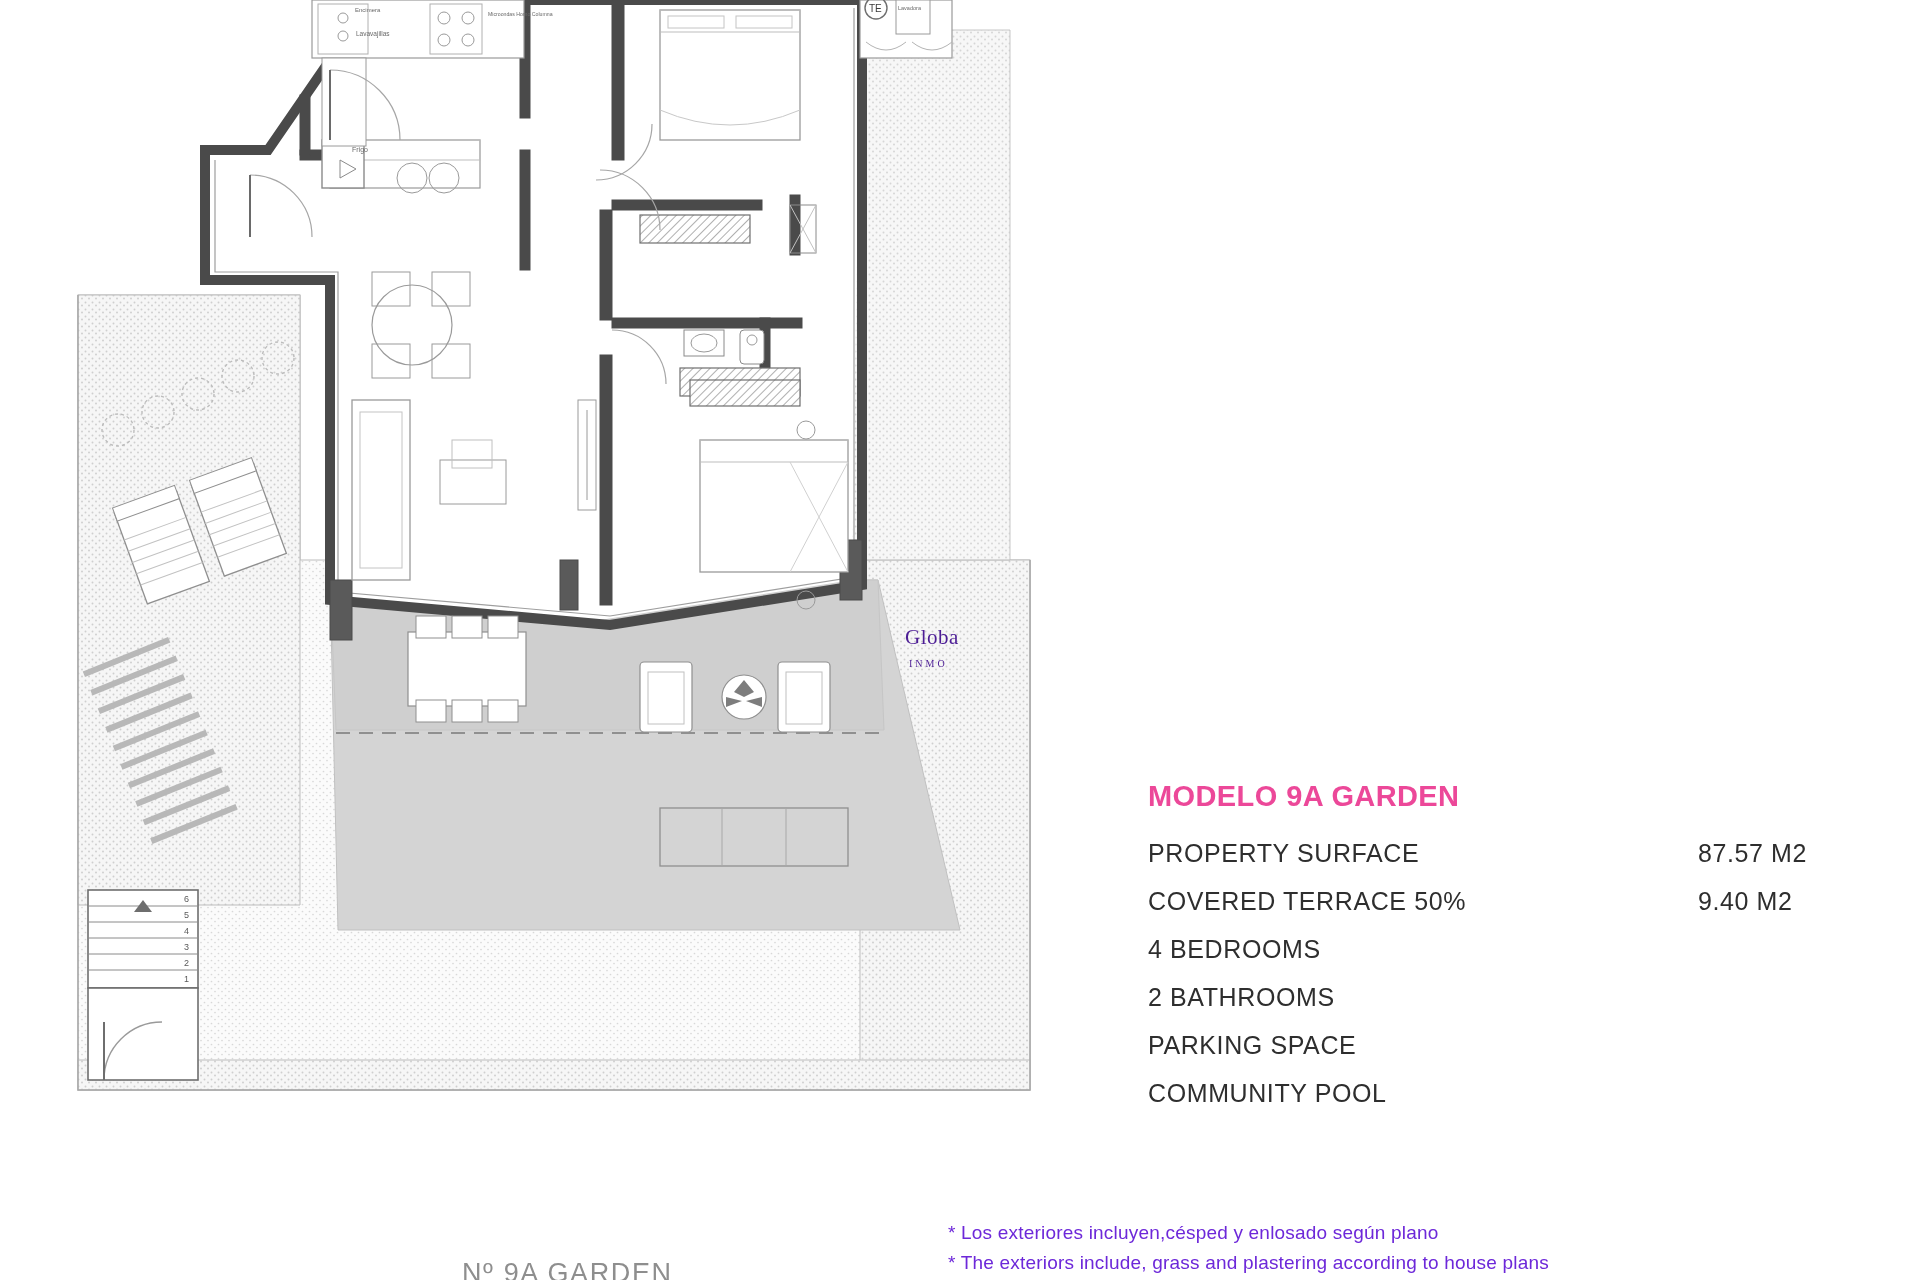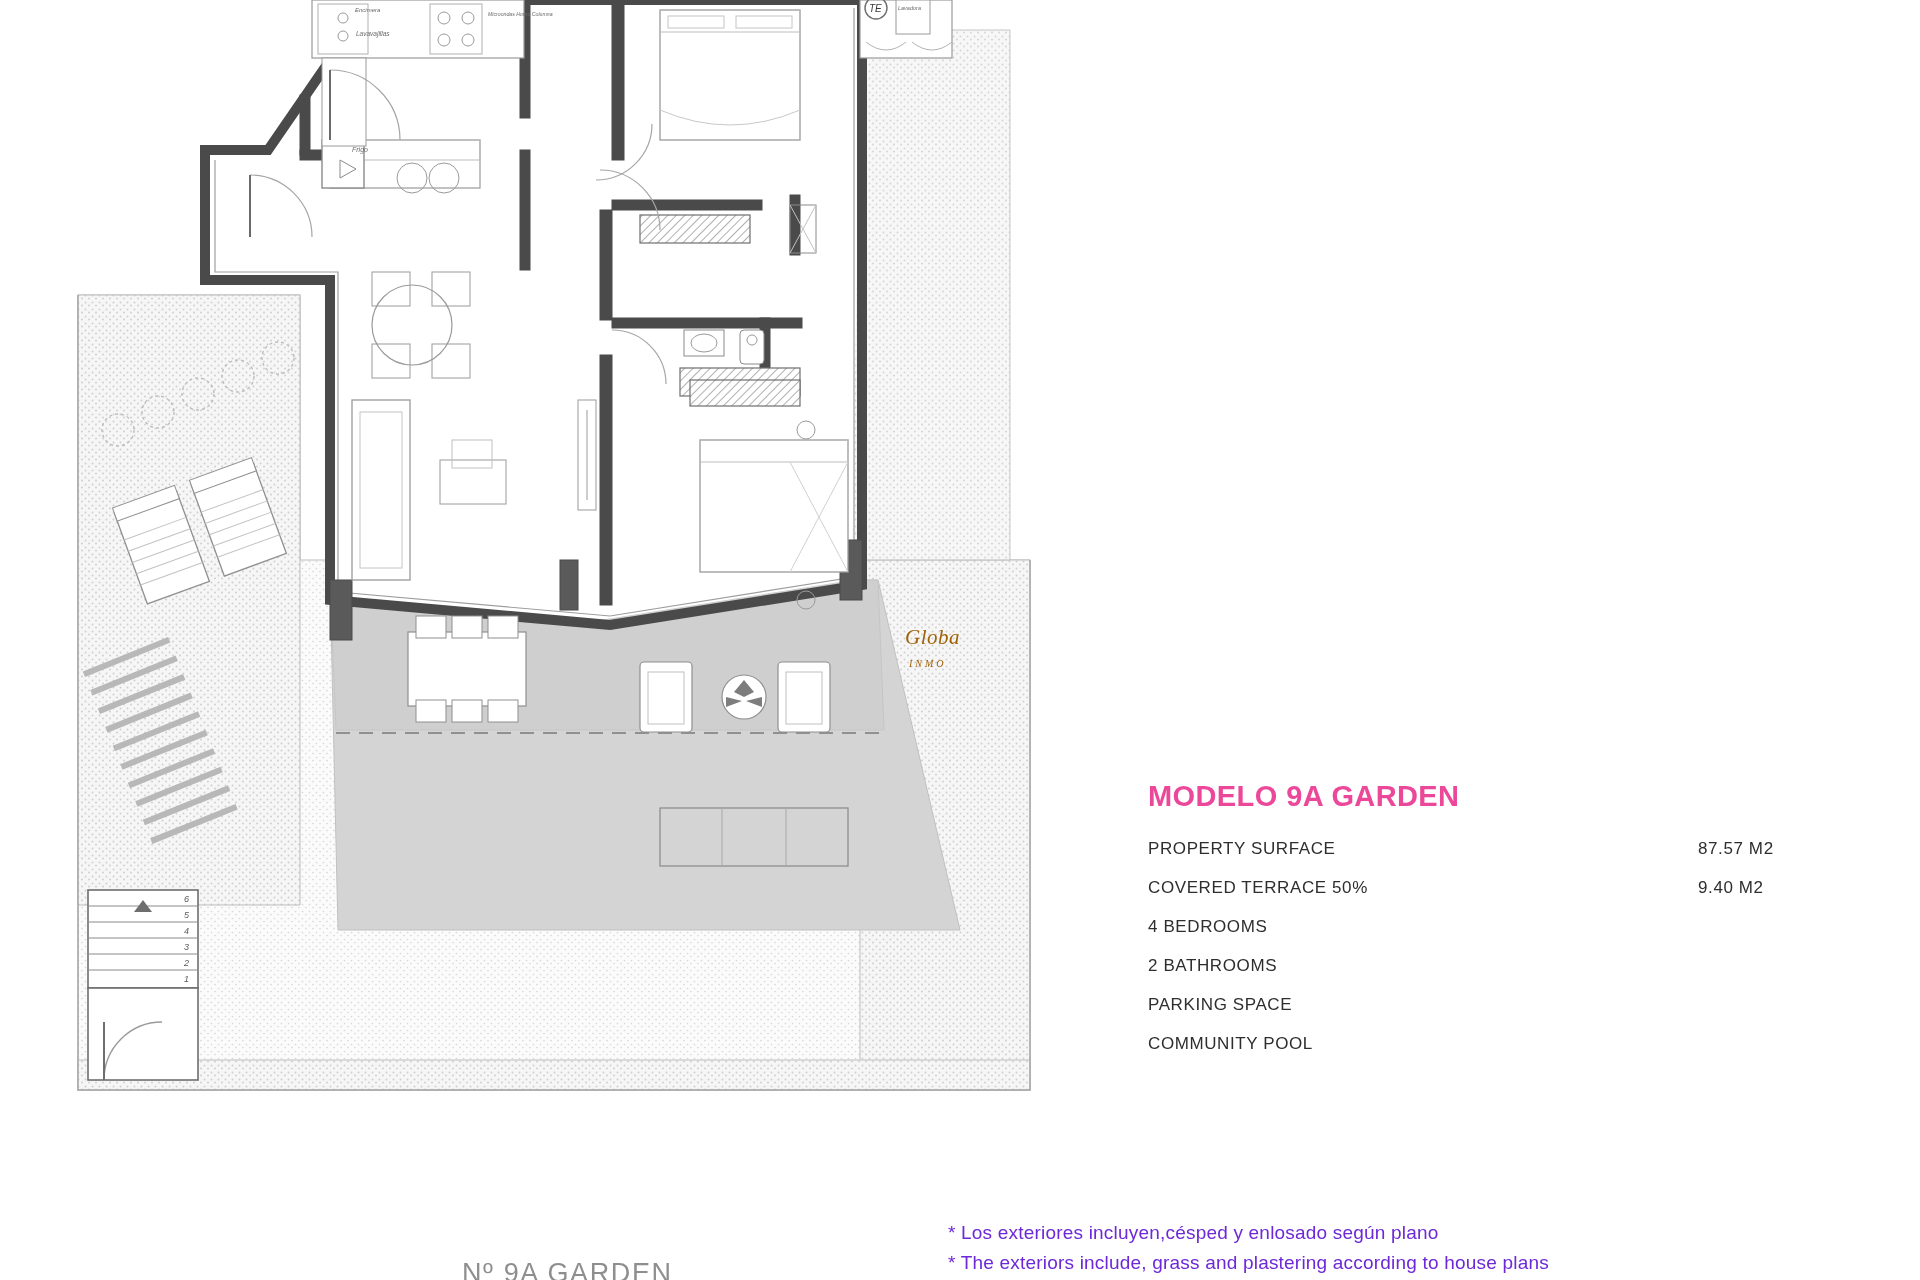--- a/index.html
+++ b/index.html
@@ -16,21 +16,20 @@
     color: #2b2b2b;
   }
 
   
   #plan-wrap {
     position: absolute;
     left: 0;
     top: 0;
     width: 1100px;
     height: 1180px;
-    font-style: italic;
   }
   #plan-svg {
     position: absolute;
     left: 0;
     top: 0;
   }
 
   
   #spec-panel {
     position: absolute;
@@ -41,21 +40,21 @@
   #spec-title {
     font-size: 29px;
     font-weight: bold;
     letter-spacing: 0.4px;
     color: #ec4899;
     margin: 0 0 26px 0;
   }
   .spec-row {
     display: flex;
     align-items: baseline;
-    font-size: 17px;
+    font-size: 25px;
     letter-spacing: 0.6px;
     color: #2e2e2e;
     margin-bottom: 19px;
     white-space: nowrap;
   }
   .spec-label {
     flex: 0 0 auto;
   }
   .spec-spacer {
     flex: 1 1 auto;
@@ -87,21 +86,21 @@
     color: #8e8e8e;
     white-space: nowrap;
   }
 
   
   #watermark {
     position: absolute;
     left: 905px;
     top: 625px;
     font-size: 21px;
-    color: #a16207;
+    color: #4c1d95;
     letter-spacing: 0.5px;
     pointer-events: none;
     font-family: "Liberation Serif", serif;
   }
   #watermark .wm-sub {
     display: block;
     font-size: 10px;
     letter-spacing: 3px;
     margin-top: 8px;
     margin-left: 4px;

